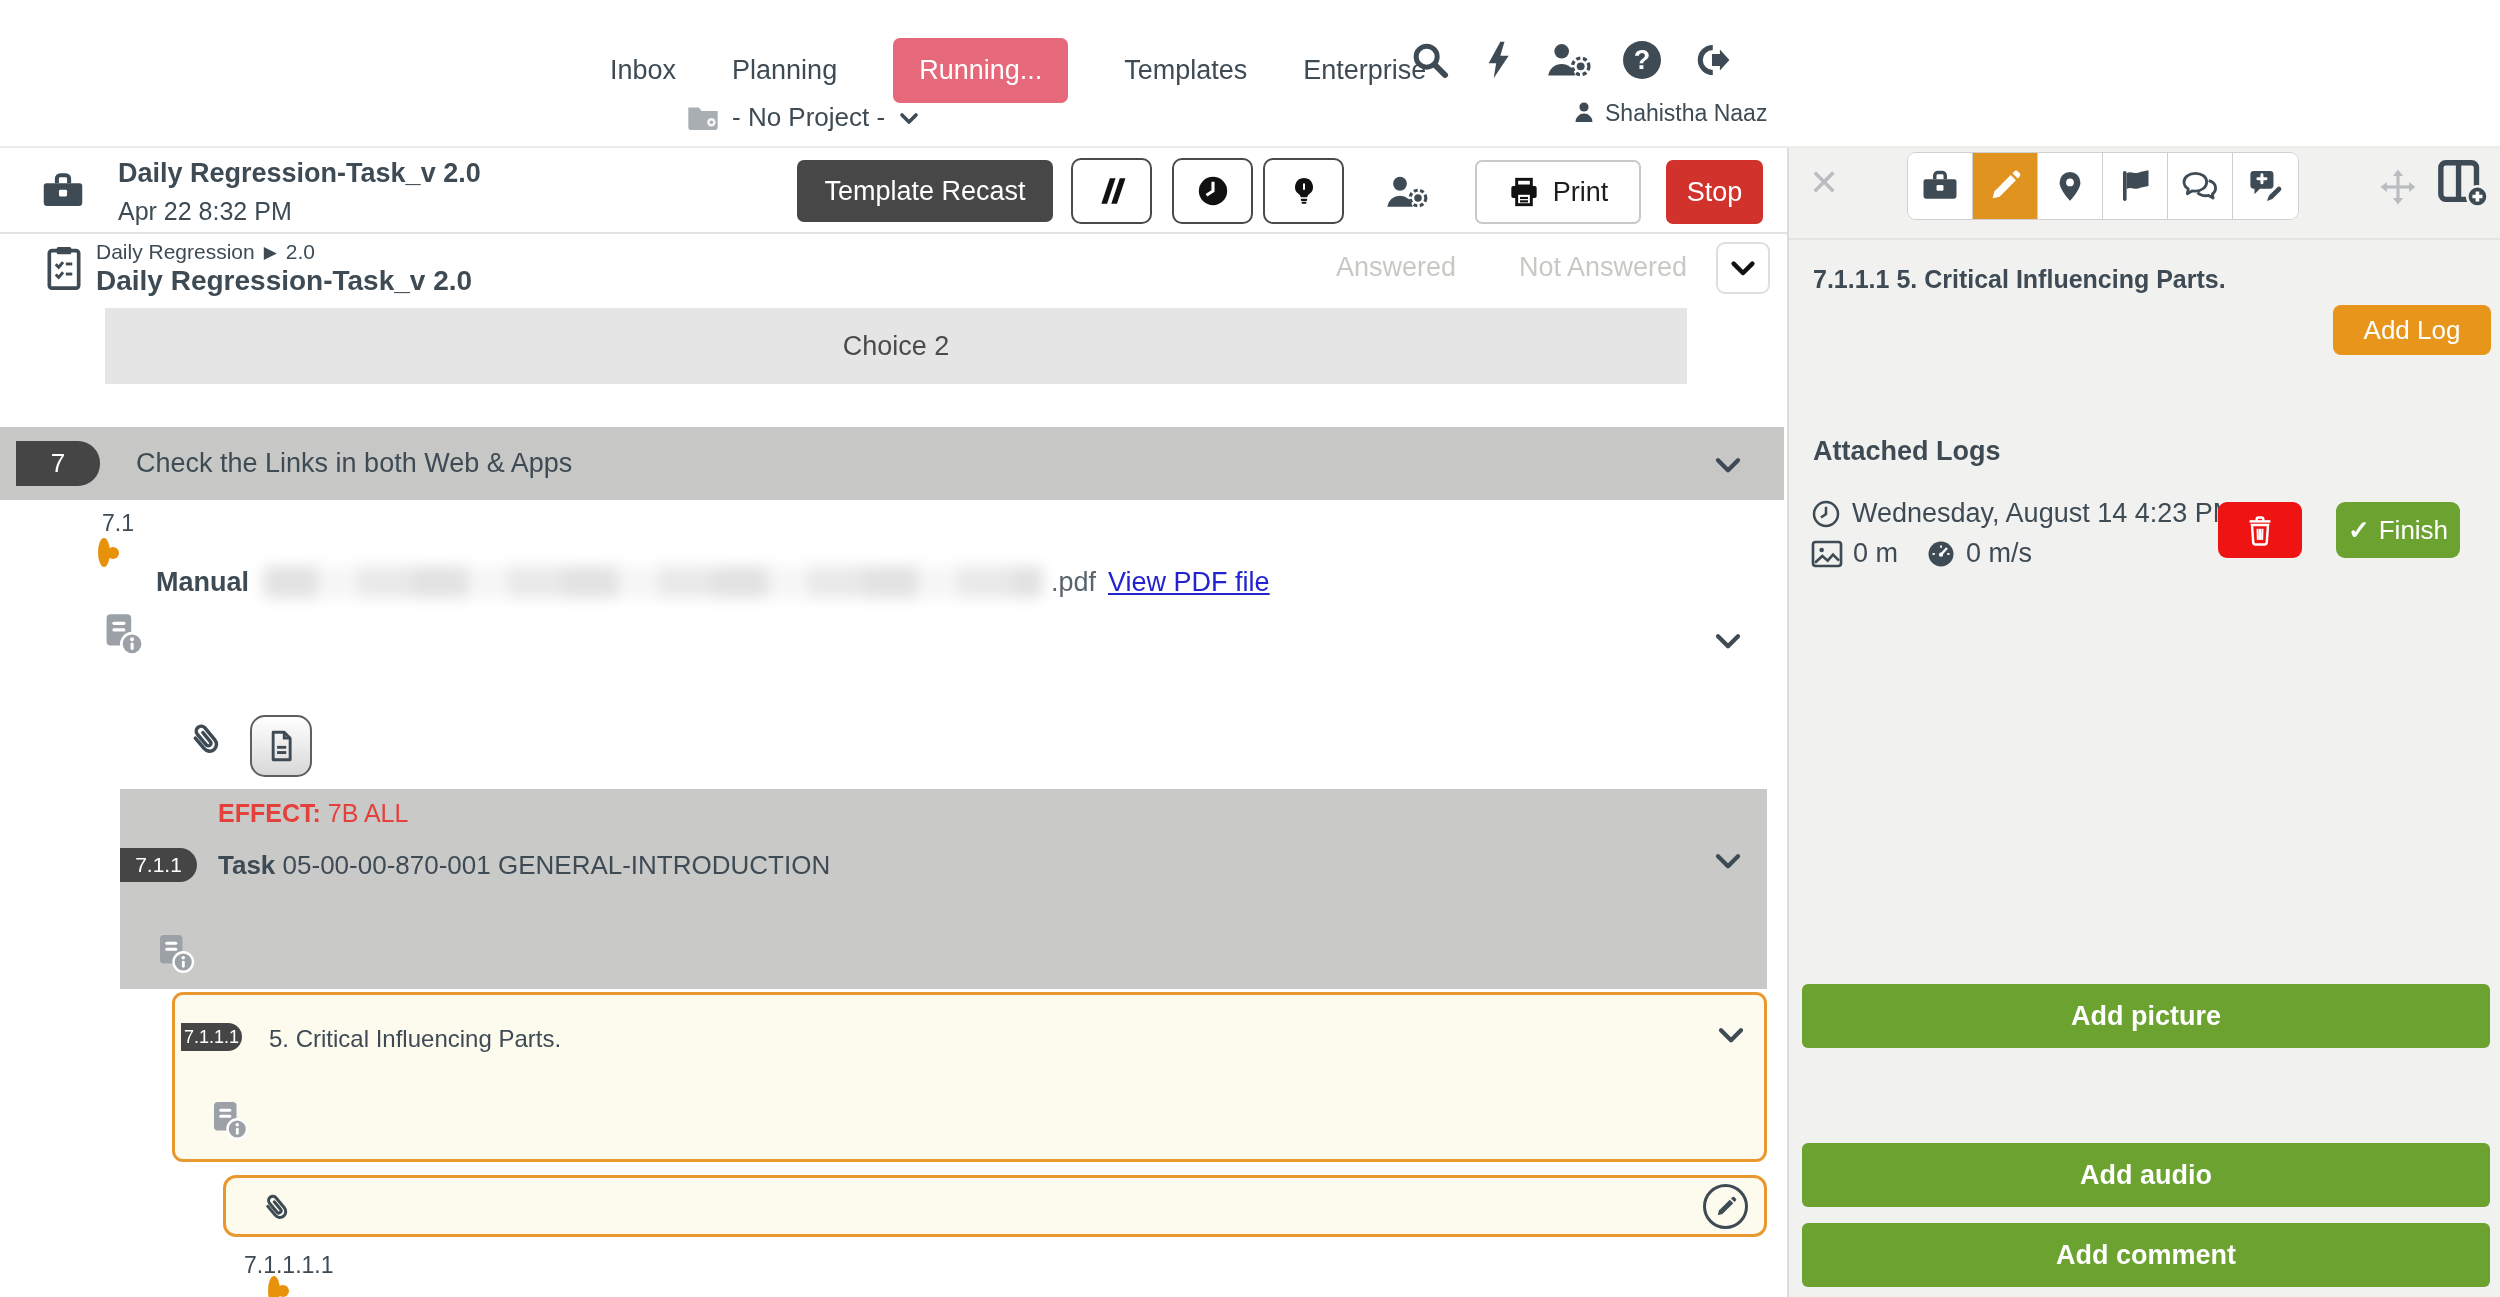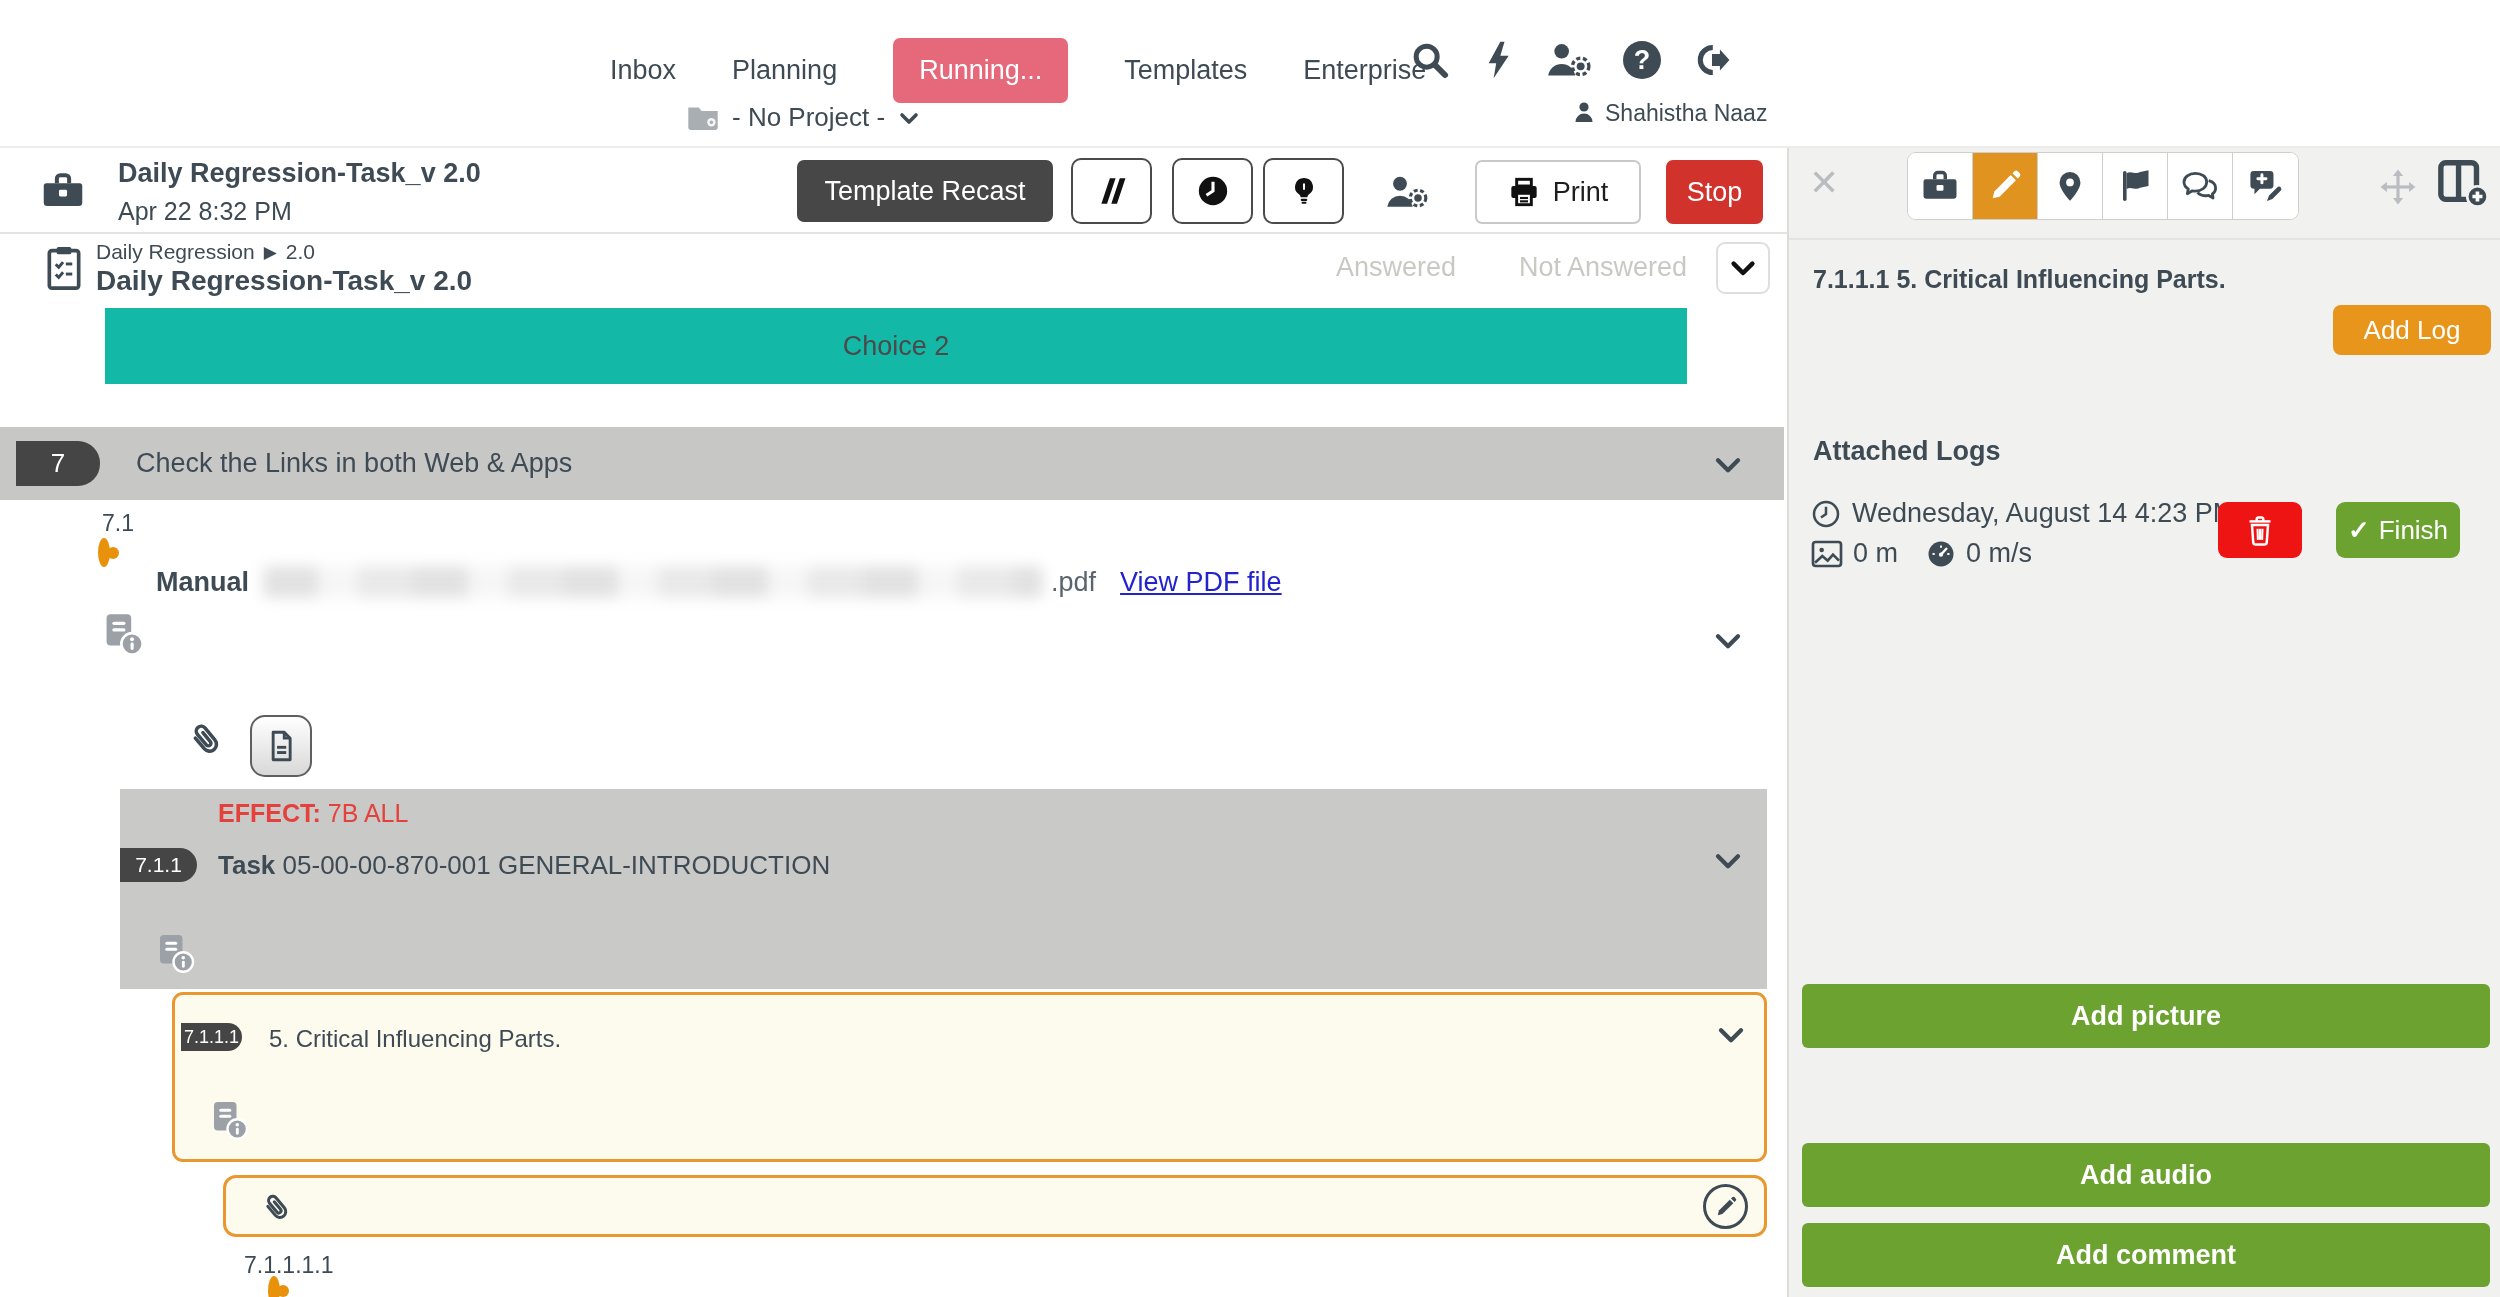--- a/index.html
+++ b/index.html
@@ -34,21 +34,21 @@
   .btn-stop { position:absolute; left:1666px; top:12px; width:97px; height:64px; background:#D2322C; color:#fff; font-size:27px; border:none; border-radius:7px; cursor:pointer; }
 
   
   .subheader { position:absolute; top:234px; left:0; width:1787px; height:70px; background:#fff; }
   .crumb { position:absolute; left:96px; top:6px; font-size:21px; display:flex; align-items:center; gap:9px; }
   .sh-title { position:absolute; left:96px; top:31px; font-size:28px; font-weight:bold; }
   .filter-lbl { position:absolute; top:18px; font-size:27px; color:#C9C9C3; cursor:pointer; }
   .chev-btn { position:absolute; left:1716px; top:8px; width:54px; height:52px; background:#fff; border:2px solid #DEDEDC; border-radius:9px; display:flex; align-items:center; justify-content:center; cursor:pointer; }
 
   
-  .choice-bar { position:absolute; left:105px; top:308px; width:1582px; height:76px; background:#14b8a6; display:flex; align-items:center; justify-content:center; font-size:27px; color:#4A4A4A; cursor:pointer; }
+  .choice-bar { position:absolute; left:105px; top:308px; width:1582px; height:76px; background:#e5e5e5; display:flex; align-items:center; justify-content:center; font-size:27px; color:#4A4A4A; cursor:pointer; }
   .section-bar { position:absolute; left:0; top:427px; width:1784px; height:73px; background:#C7C7C6; cursor:pointer; }
   .num-badge { background:#454545; color:#fff; display:flex; align-items:center; justify-content:center; border-radius:0 22px 22px 0; }
   .sec-badge { position:absolute; left:16px; top:14px; width:84px; height:45px; font-size:26px; }
   .sec-title { position:absolute; left:136px; top:0; height:73px; display:flex; align-items:center; font-size:27px; }
   .chev-ico { color:#3E4B54; }
   .item-num { font-size:23px; }
   .radio-orange { width:30px; height:30px; border-radius:50%; border:6px solid #E8920B; background:#fff; position:relative; cursor:pointer; }
   .radio-orange::after { content:""; position:absolute; left:3px; top:3px; width:12px; height:12px; border-radius:50%; background:#E8920B; }
   .manual-row { position:absolute; left:156px; top:566px; display:flex; align-items:center; font-size:27px; }
   .blur-band { width:780px; height:32px; margin:0 8px 0 14px; border-radius:5px;
@@ -271,21 +271,21 @@
       </span>
     </div>
 
     <span class="abs item-num" style="left:102px; top:510px">7.1</span>
     <span class="abs radio-orange" style="left:98px; top:544px"></span>
 
     <div class="manual-row">
       <span style="font-weight:bold">Manual</span>
       <span class="blur-band"></span>
       <span style="color:#5A646D">.pdf</span>
-      <span class="pdf-link" style="margin-left:24px">View PDF file</span>
+      <span class="pdf-link" style="margin-left:12px">View PDF file</span>
     </div>
 
     <span class="abs note-ico" style="left:100px; top:610px">
       <svg width="46" height="48" viewBox="0 0 28 28" fill="currentColor">
         <rect x="4" y="2" width="15" height="19" rx="2.5"></rect>
         <rect x="7.5" y="6.5" width="8" height="2" rx="1" fill="#fff"></rect>
           <rect x="7.5" y="10.5" width="8" height="2" rx="1" fill="#fff"></rect>
         <circle cx="19.5" cy="20" r="6.5" stroke="#fff" stroke-width="1.6"></circle>
         <circle cx="19.5" cy="17.2" r="1.2" fill="#fff"></circle>
           <rect x="18.6" y="19.2" width="1.9" height="4.6" rx=".9" fill="#fff"></rect>

